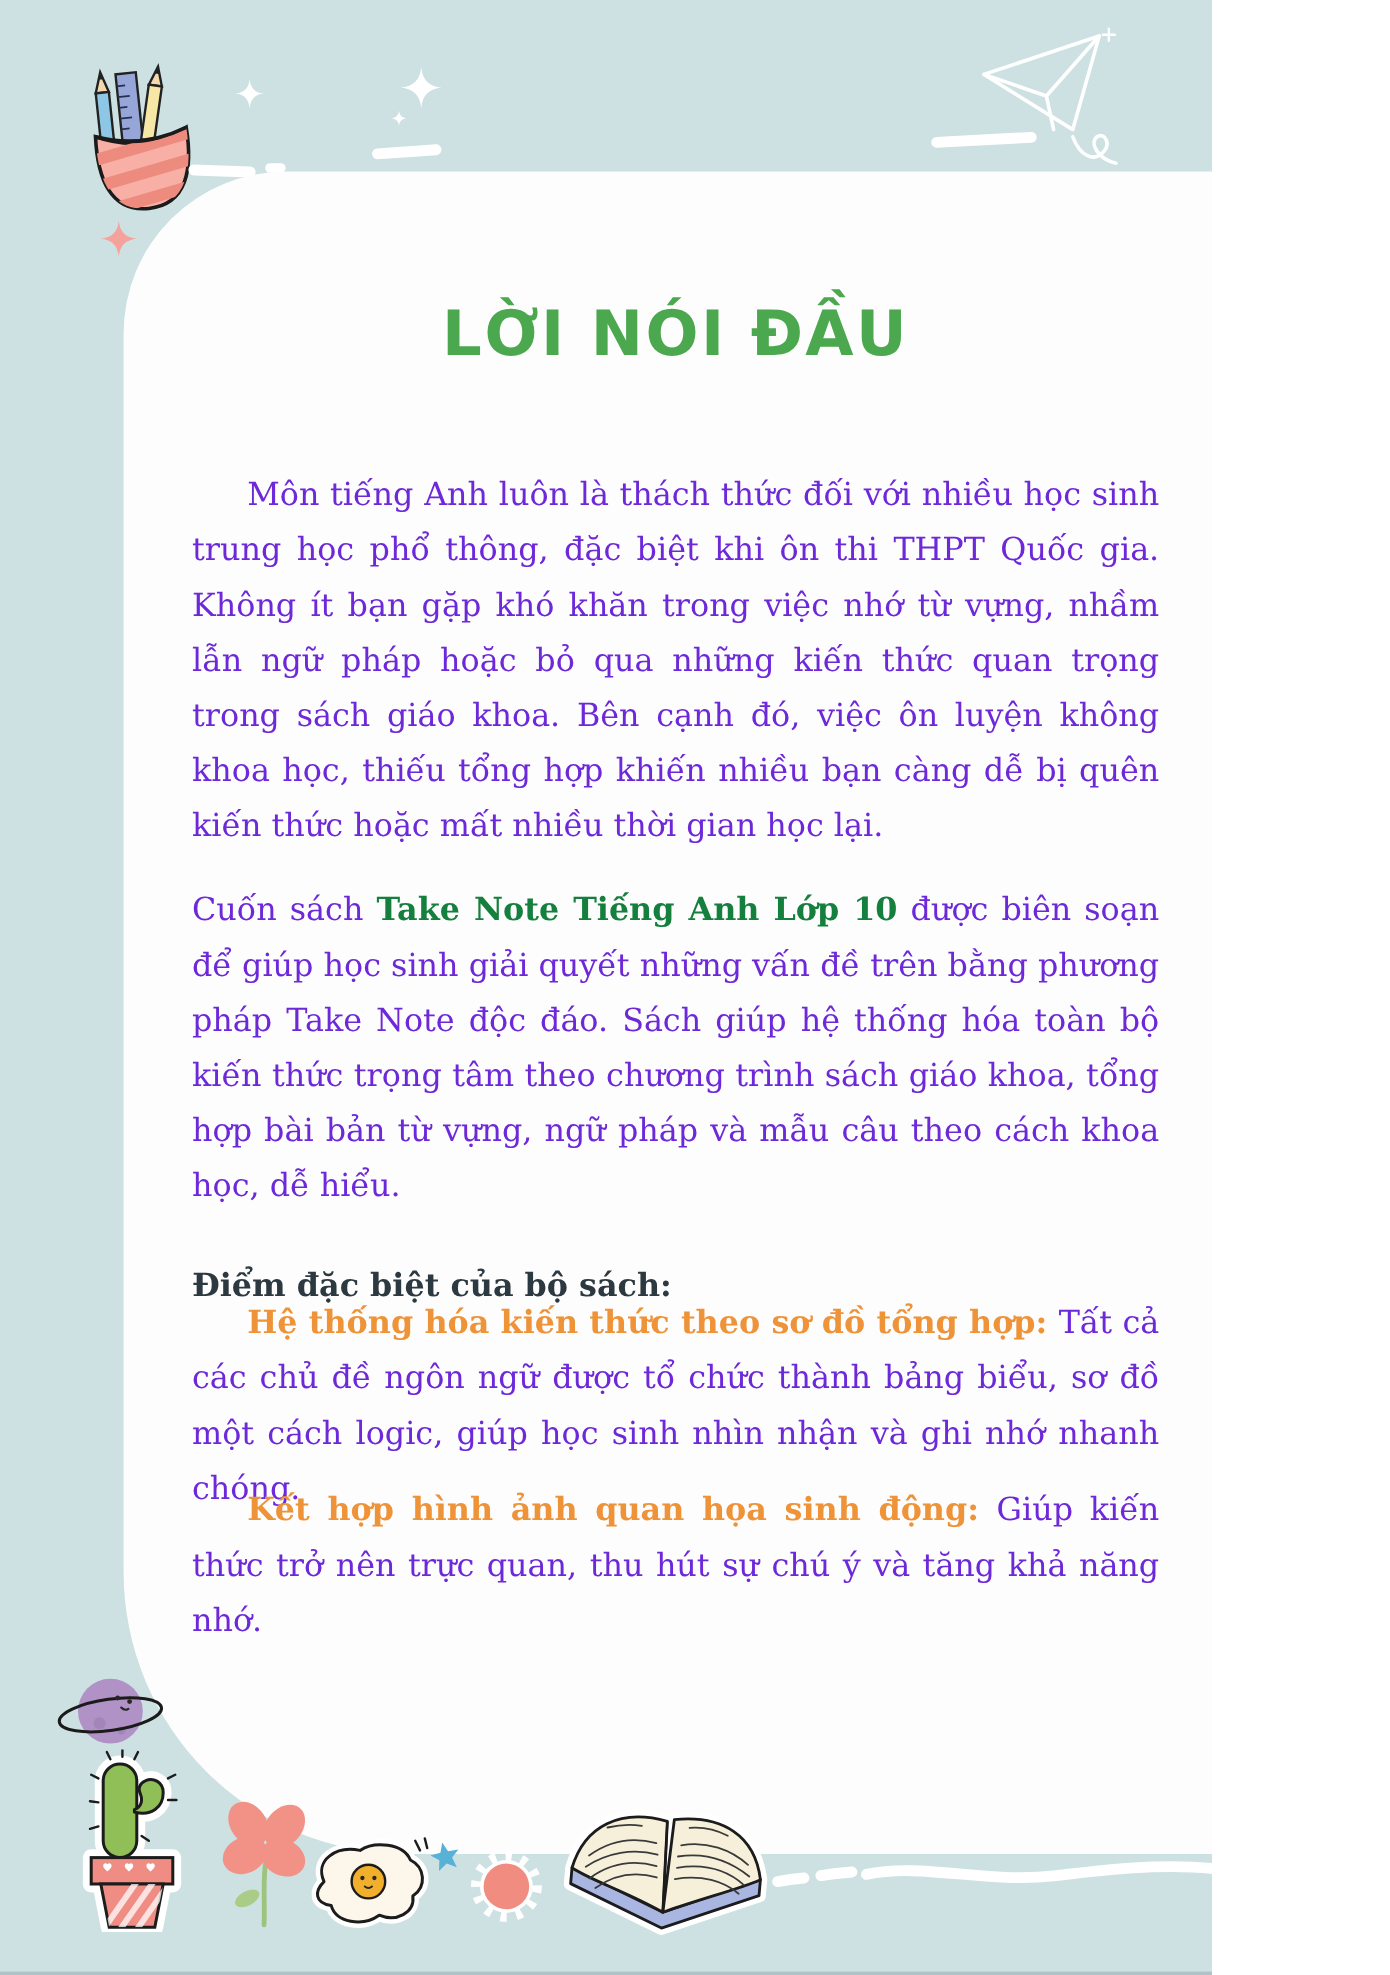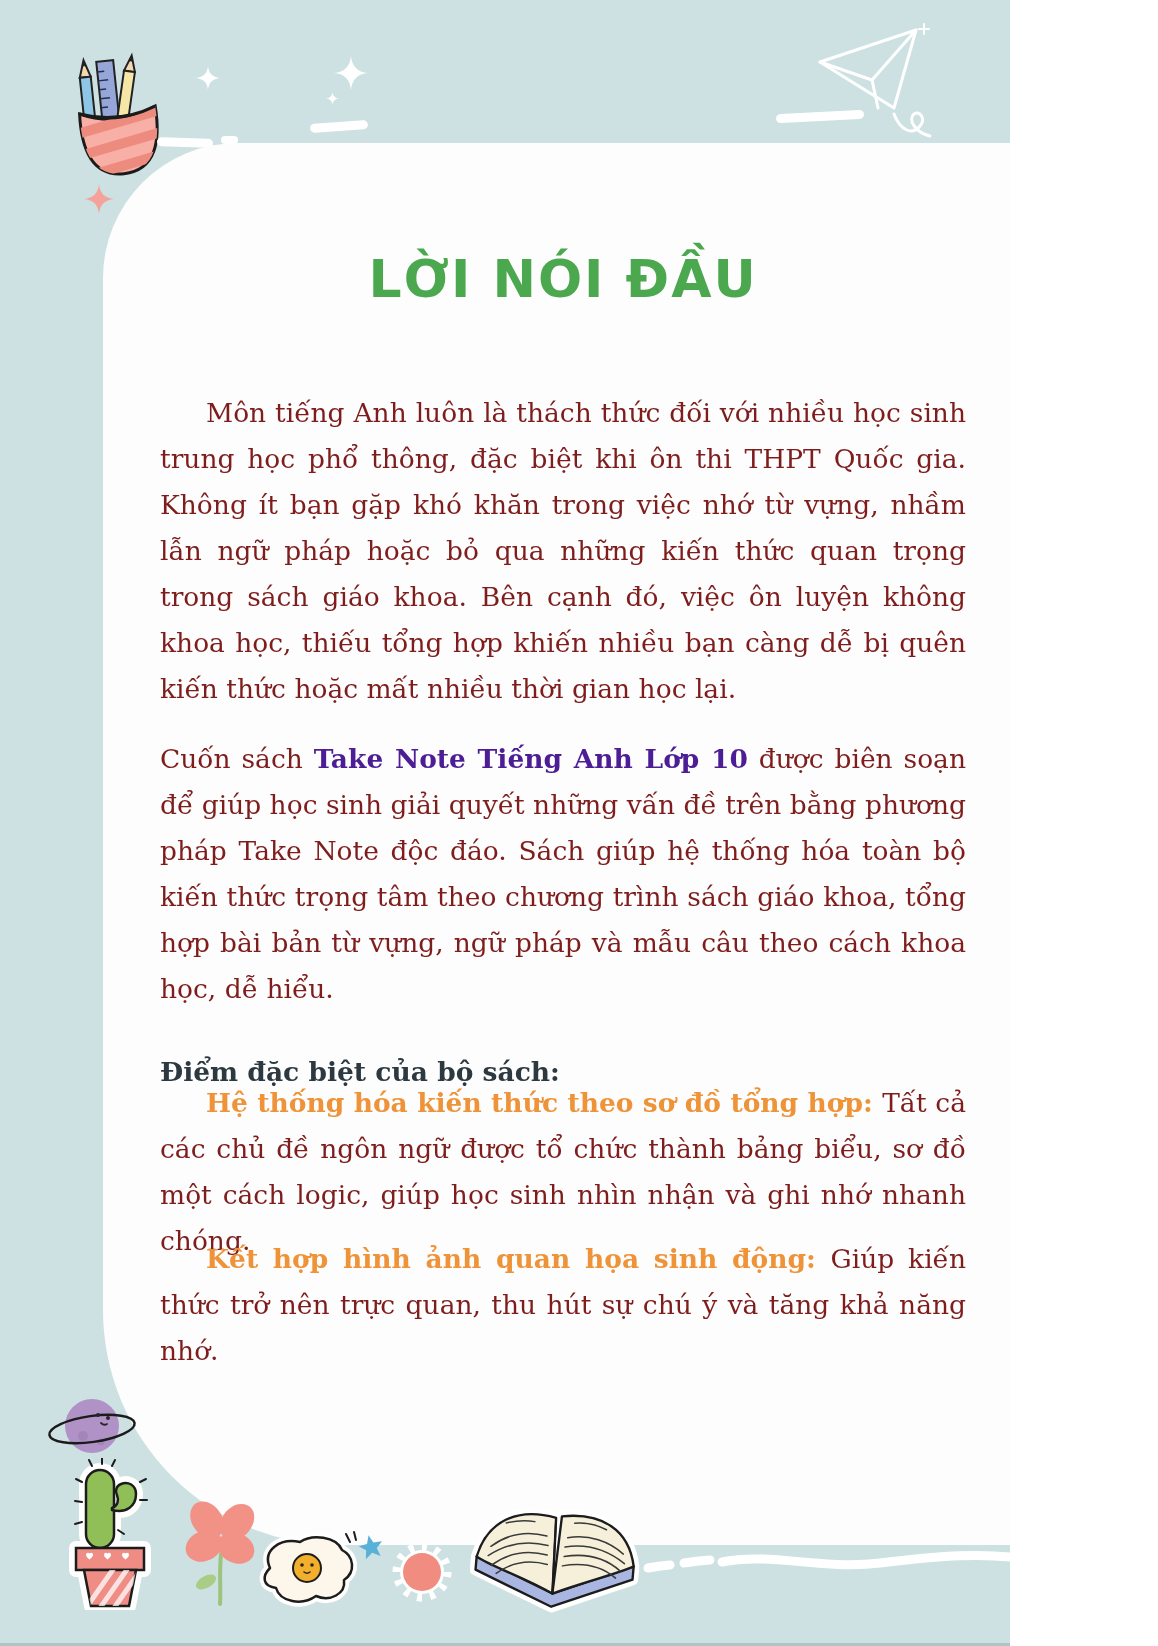--- a/index.html
+++ b/index.html
@@ -22,23 +22,23 @@
   
   .tblock{
     position:absolute;
     left:160px;width:806px;
     font-size:26.5px;line-height:46px;
     color:#333f48;
     text-align:justify;
     z-index:3;
   }
   .tblock.indent{text-indent:46px;}
-  .seg-body{color:#7f1d1d;}
+  .seg-body{color:#6d28d9;}
   .seg-orange{color:#ee9338;font-weight:bold;}
-  .seg-orange-bold{color:#4c1d95;font-weight:bold;}
+  .seg-orange-bold{color:#15803d;font-weight:bold;}
   .seg-bold{color:#2d3940;font-weight:bold;}
   .title{
     position:absolute;
     left:160px;width:806px;top:244px;
     text-align:center;
     font-family:"DejaVu Sans","Liberation Sans",sans-serif;
     font-weight:bold;
     font-size:52px;line-height:70px;
     letter-spacing:2px;
     color:#4ba84f;

